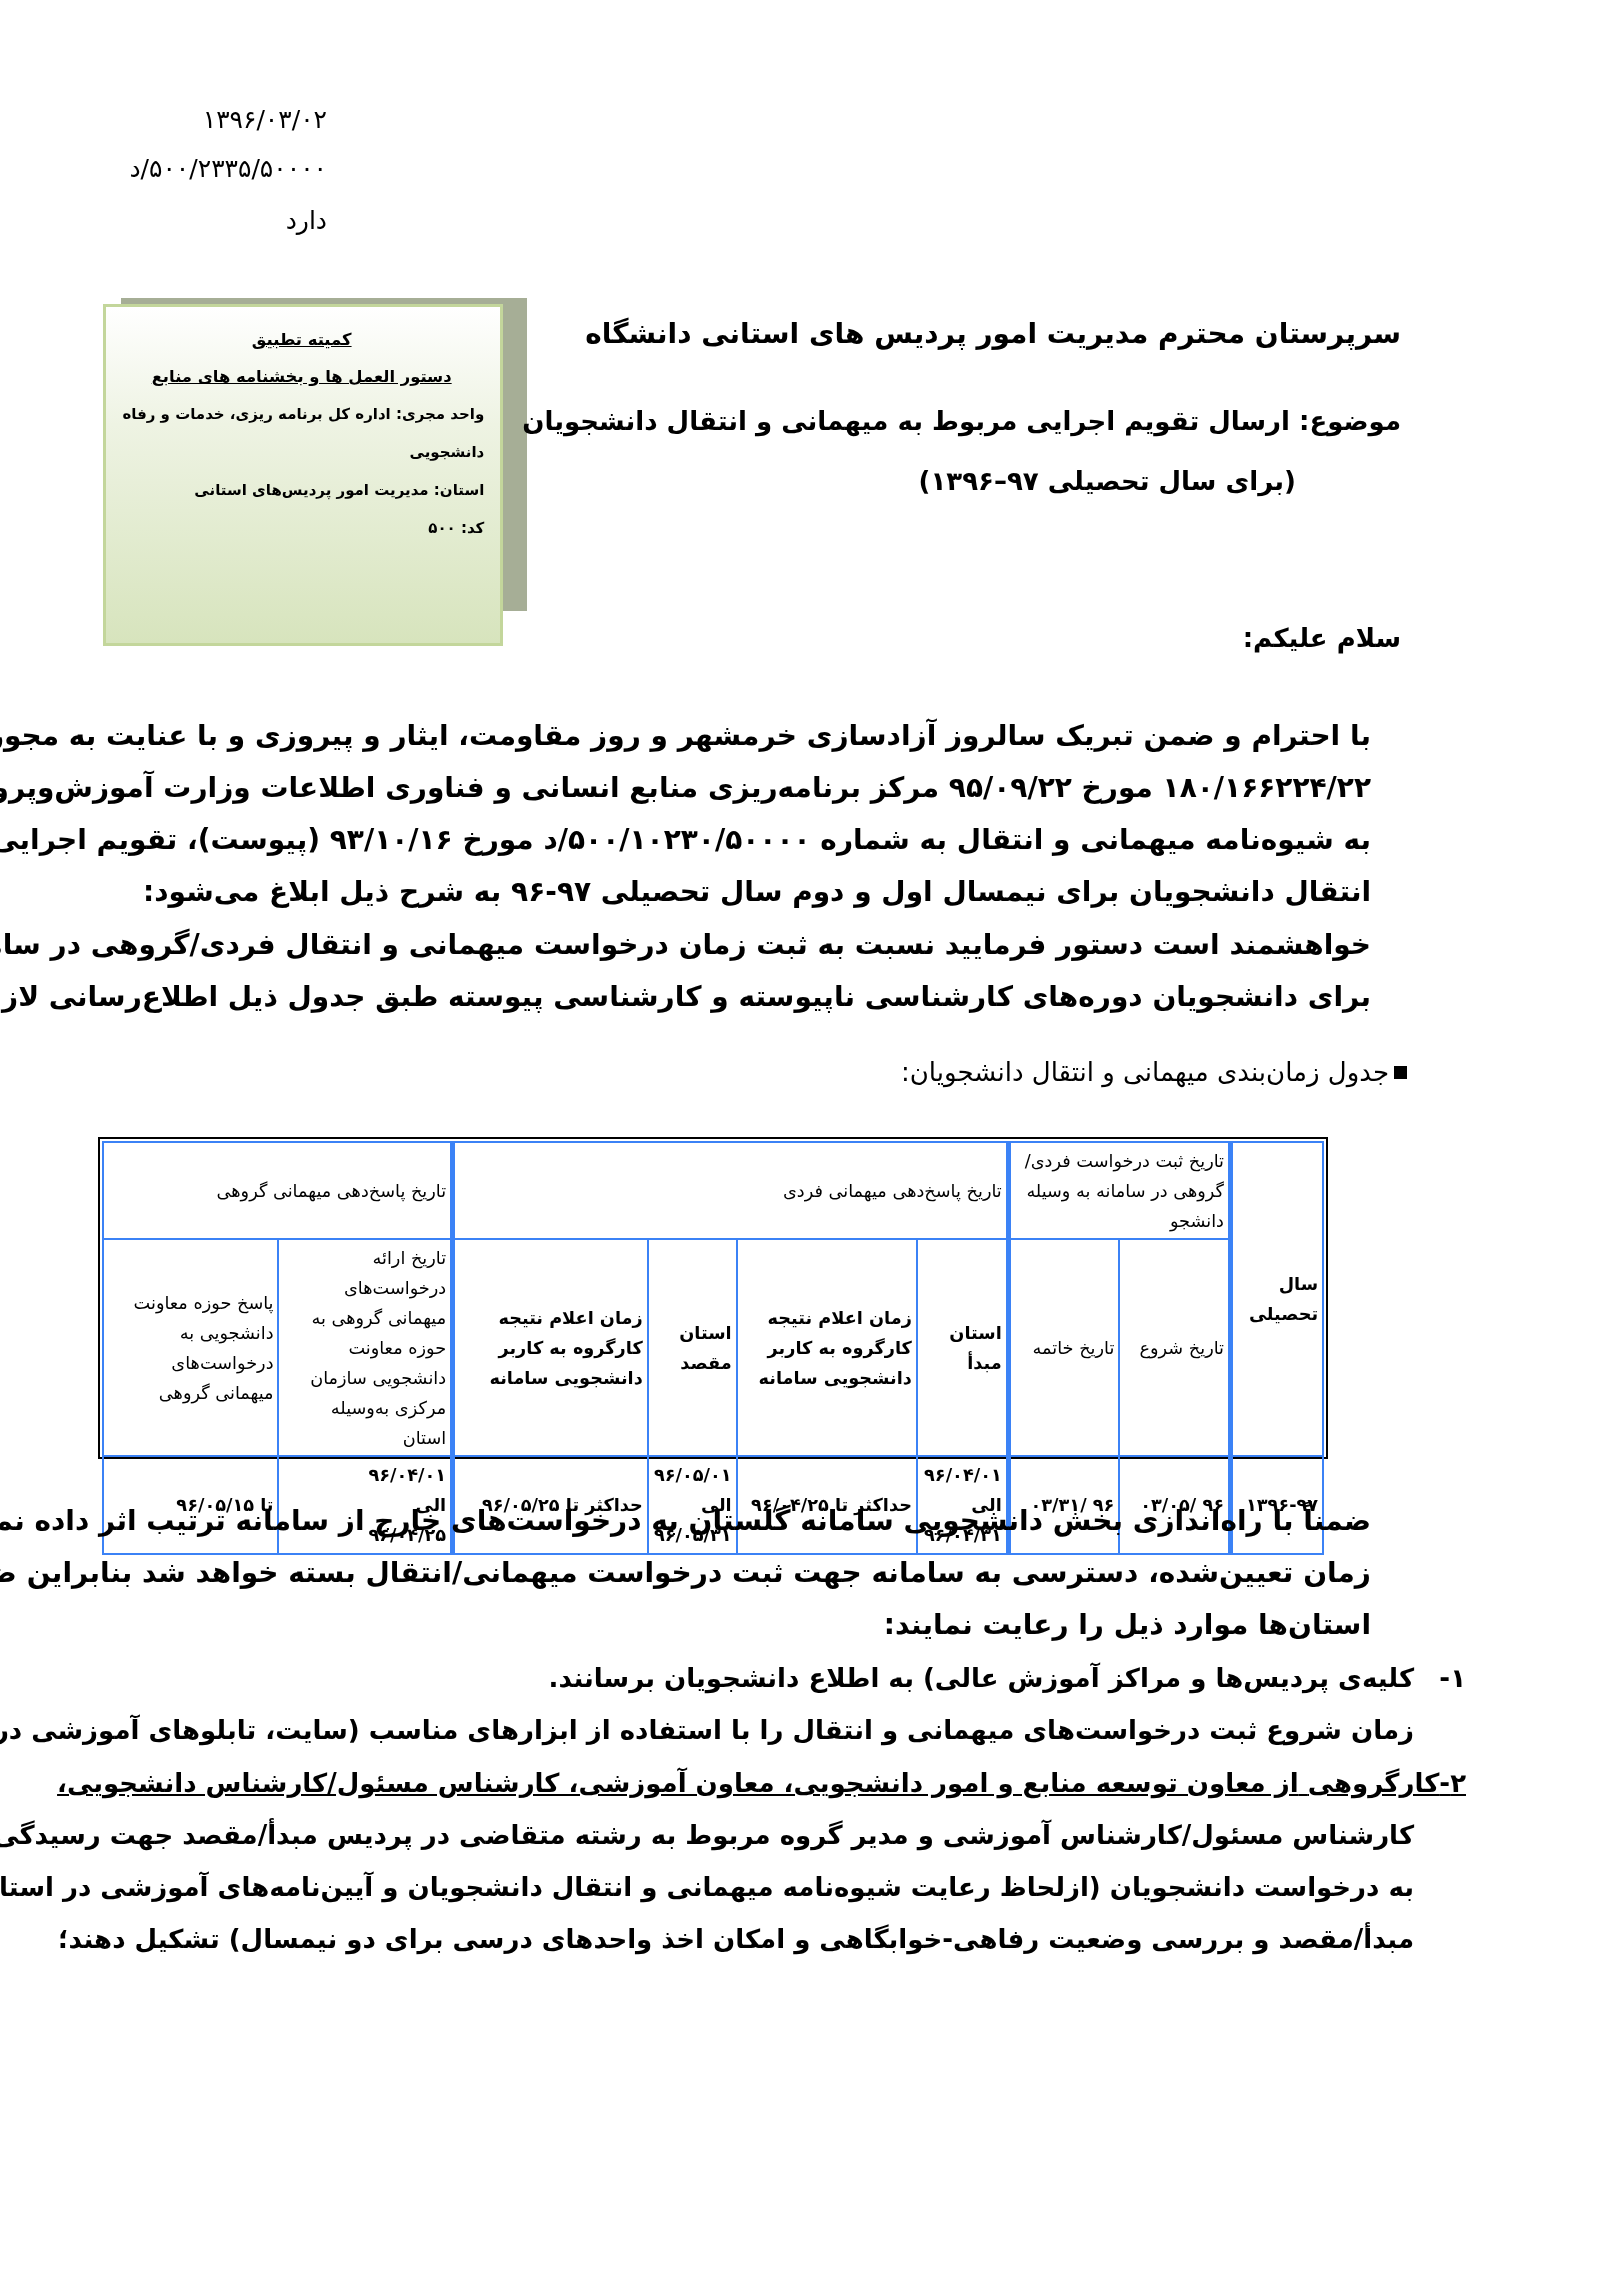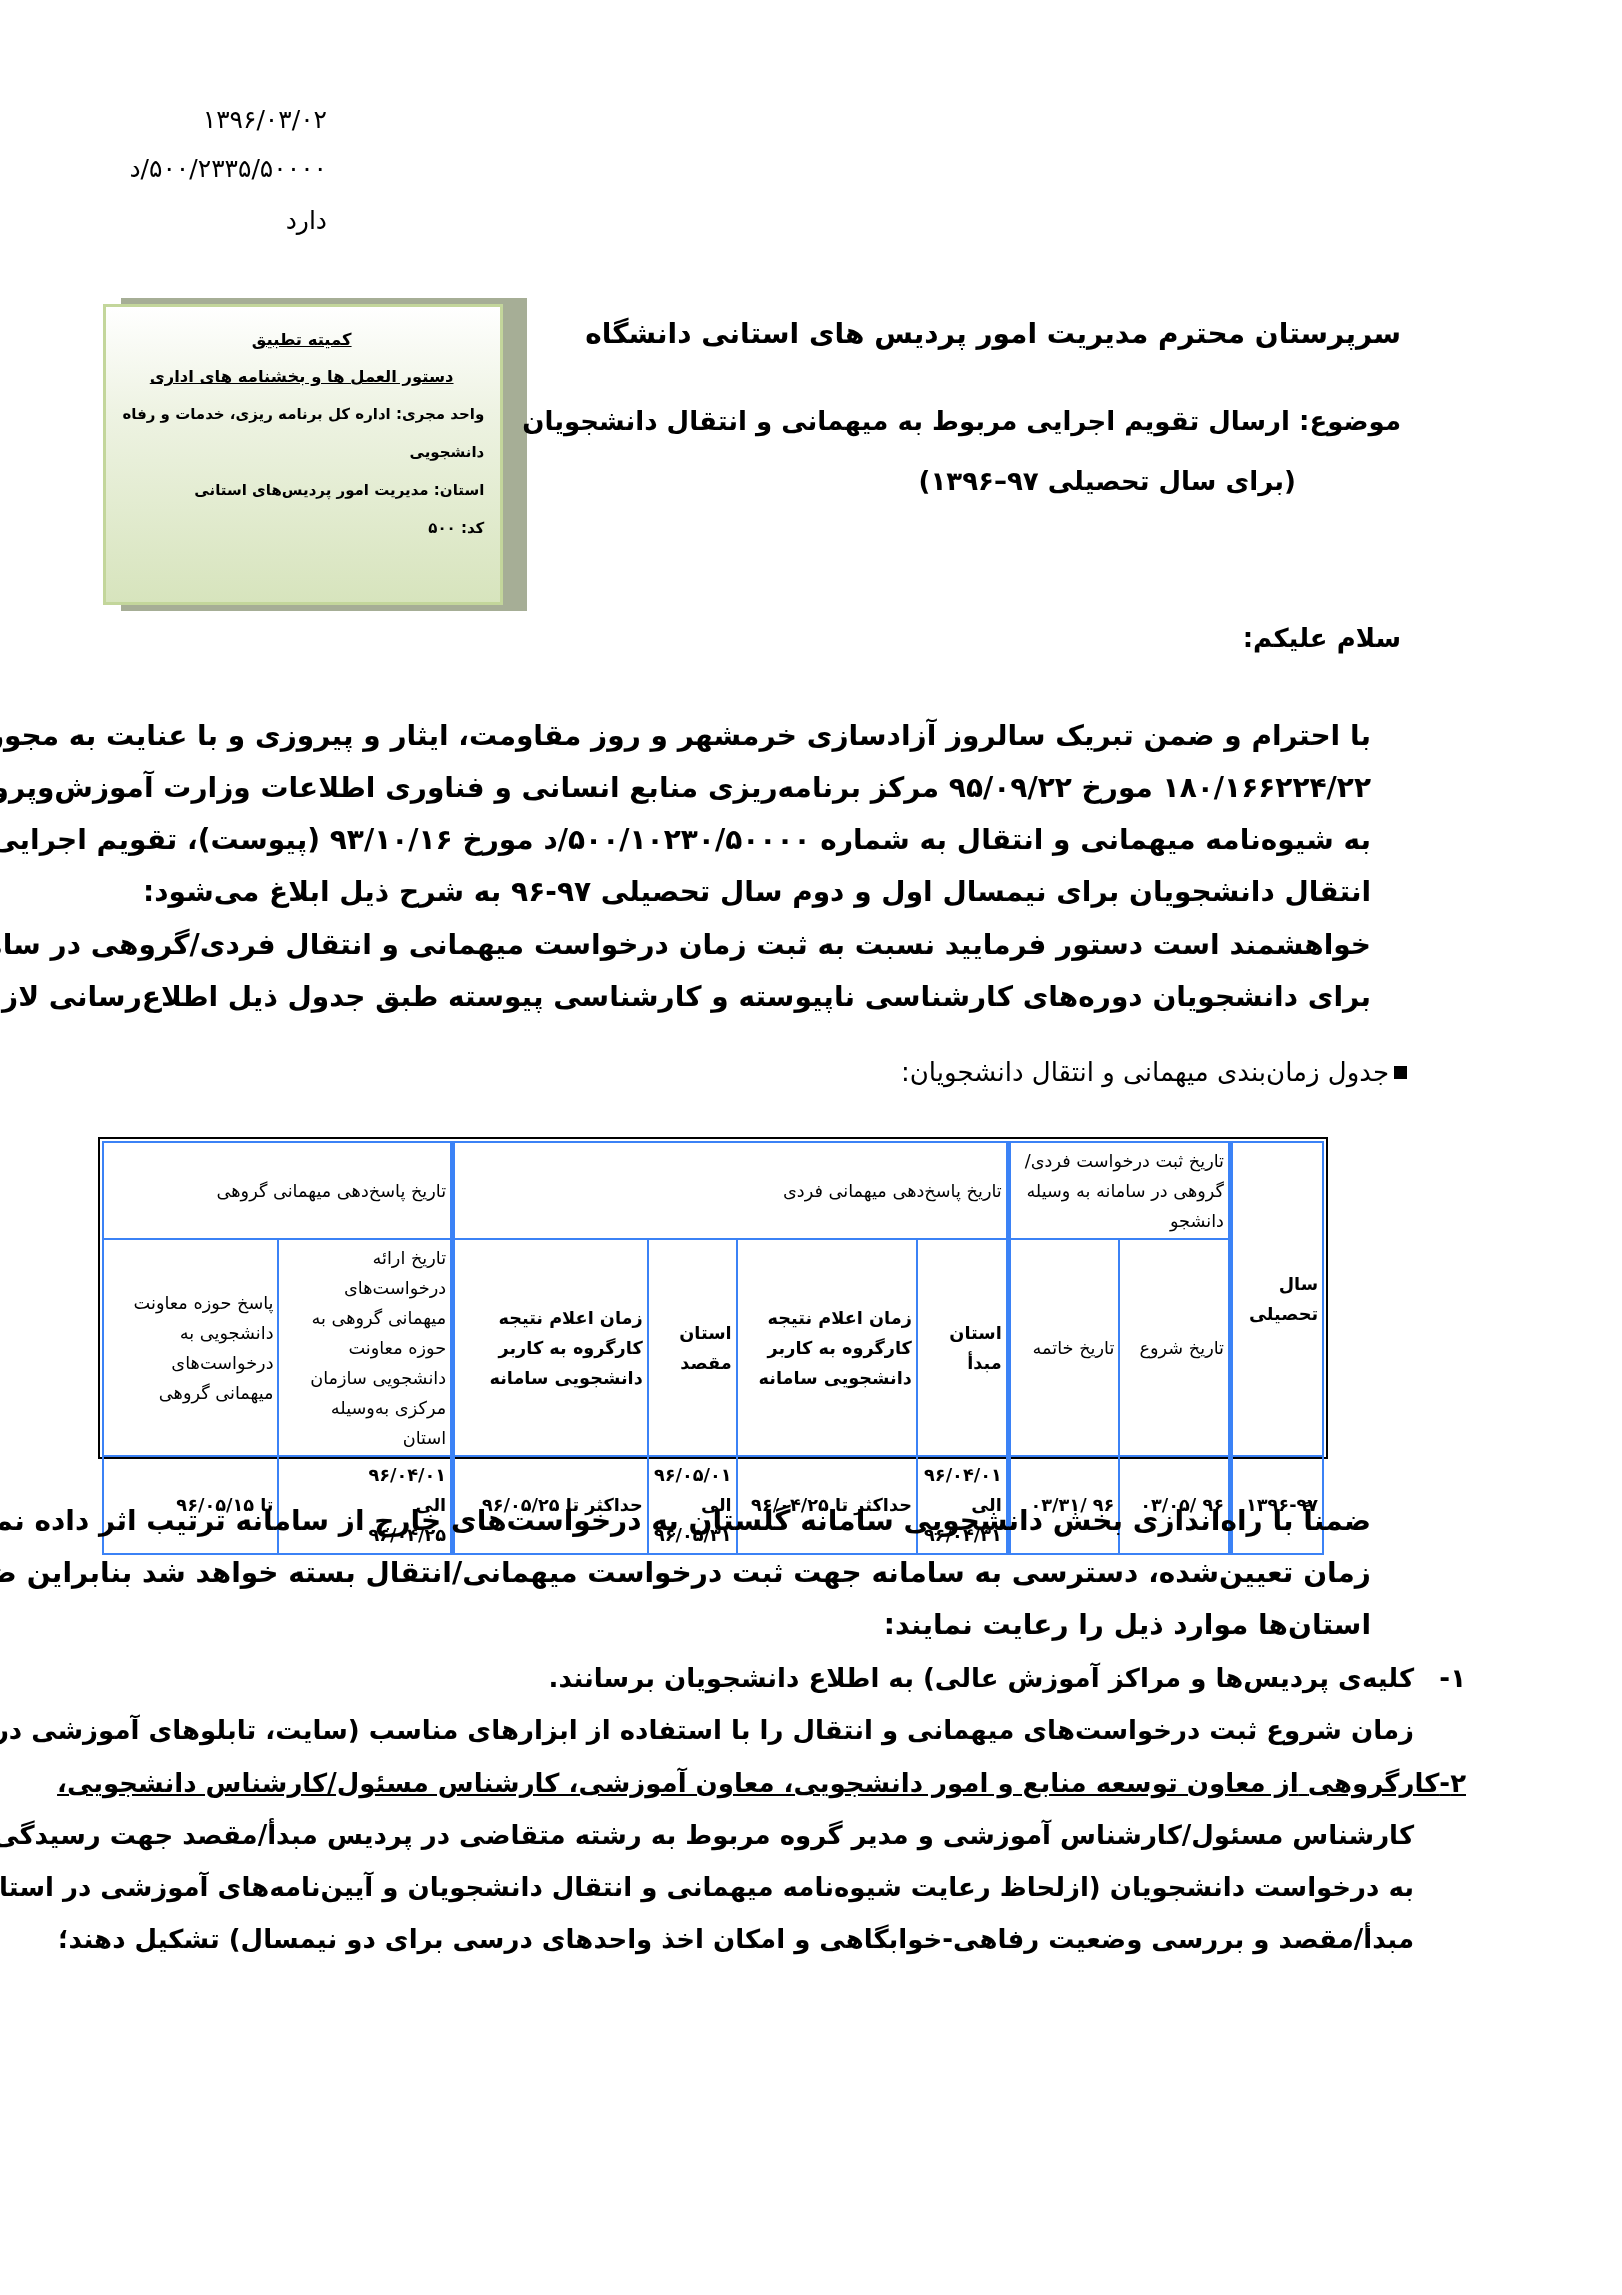--- a/index.html
+++ b/index.html
@@ -7,21 +7,21 @@
     width: 1623px; height: 2295px; position: relative; overflow: hidden;
     font-family: "DejaVu Sans", sans-serif; color: #000;
   }
 
   
   .ref-line { position: absolute; font-size: 25px; font-family: "DejaVu Sans", sans-serif; direction: rtl; text-align: right; width: 301px; }
 
   
   .info-shadow { position: absolute; left: 121px; top: 298px; width: 406px; height: 313px; background: #a6ae96; }
   .info-box {
-    position: absolute; left: 103px; top: 304px; width: 400px; height: 301px;
+    position: absolute; left: 103px; top: 304px; width: 400px; height: 342px;
     border: 3.9px solid #c3d69b;
     background: linear-gradient(to bottom, #ffffff 0%, #eef3e3 35%, #d7e4bd 100%);
     direction: rtl; text-align: right; box-sizing: border-box; padding: 14.4px 15.7px 0 13px;
   }
   .info-box .ul-title { text-align: center; font-weight: bold; text-decoration: underline; font-size: 16.4px; line-height: 37px; }
   .info-box .line { font-weight: bold; font-size: 15px; line-height: 38px; }
 
   
   .addressee { position: absolute; right: 222px; top: 317px; font-weight: bold; font-size: 28px; direction: rtl; }
   .subject { position: absolute; right: 222px; top: 406px; font-weight: bold; font-size: 26px; direction: rtl; }
@@ -60,21 +60,21 @@
 </head>
 <body>
 
 <div class="ref-line" style="left:26px; top:105px;">۱۳۹۶/۰۳/۰۲</div>
 <div class="ref-line" style="left:26px; top:154px;">۵۰۰/۲۳۳۵/۵۰۰۰۰/د</div>
 <div class="ref-line" style="left:26px; top:206px;">دارد</div>
 
 <div class="info-shadow"></div>
 <div class="info-box">
   <div class="ul-title">کمیته تطبیق</div>
-  <div class="ul-title">دستور العمل ها و بخشنامه های اداری</div>
+  <div class="ul-title">دستور العمل ها و بخشنامه های منابع</div>
   <div class="line">واحد مجری: اداره کل برنامه ریزی، خدمات و رفاه</div>
   <div class="line">دانشجویی</div>
   <div class="line">استان: مدیریت امور پردیس‌های استانی</div>
   <div class="line">کد: ۵۰۰</div>
 </div>
 
 <div class="addressee">سرپرستان محترم مدیریت امور پردیس های استانی دانشگاه</div>
 <div class="subject">موضوع: ارسال تقویم اجرایی مربوط به میهمانی و انتقال دانشجویان</div>
 <div class="subject-year">(برای سال تحصیلی ۹۷–۱۳۹۶)</div>
 <div class="greeting">سلام علیکم:</div>

